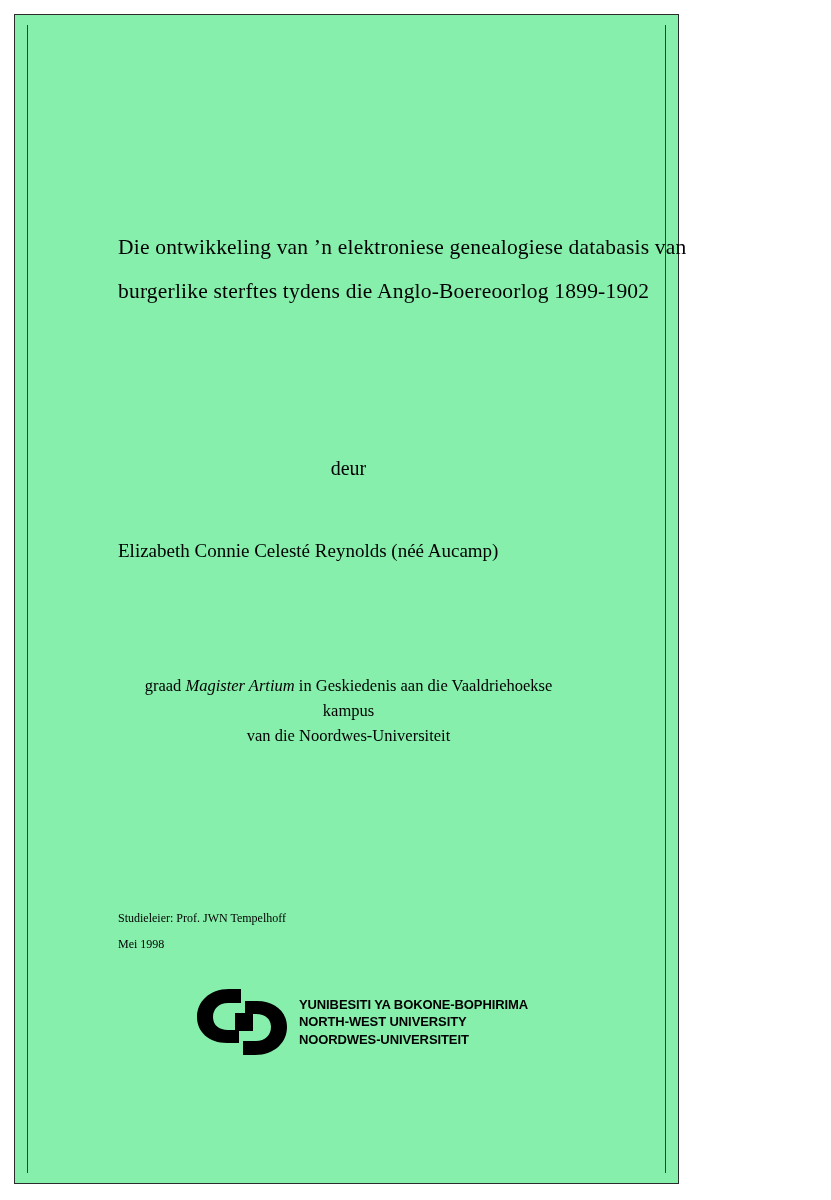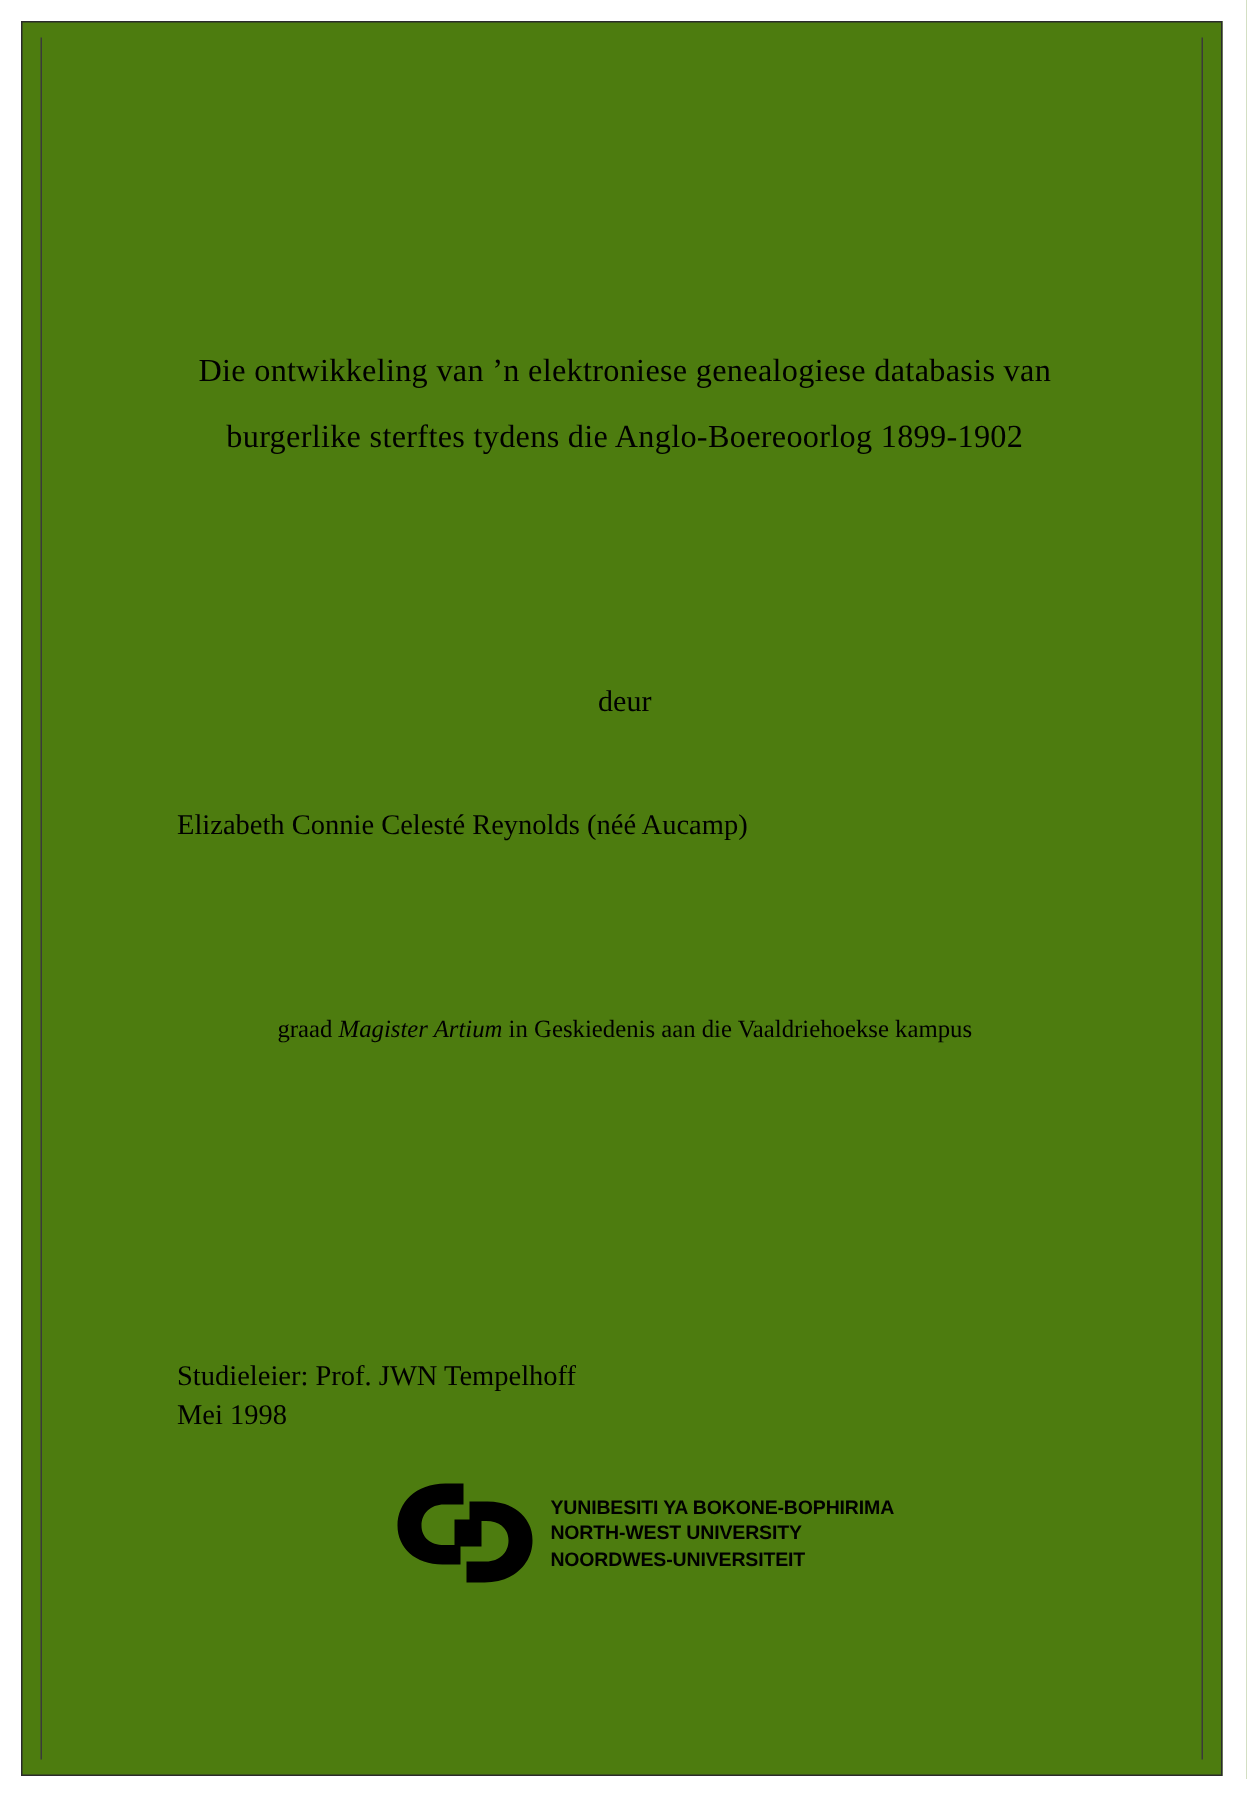--- a/index.html
+++ b/index.html
@@ -12,23 +12,23 @@
     height: 1200px;
     font-family: "Liberation Serif", serif;
     color: #000000;
     position: relative;
     overflow: hidden;
   }
   .page-sheet {
     position: absolute;
     left: 14px;
     top: 14px;
-    width: 801px;
+    width: 665px;
     height: 1170px;
-    background: #4d7c0f;
+    background: #86efac;
     border: 1px solid #2b2b2b;
     box-sizing: border-box;
   }
   .page-inner {
     position: absolute;
     left: 12px;
     top: 10px;
     right: 12px;
     bottom: 10px;
     border-left: 1px solid #3a3a3a;
@@ -90,21 +90,21 @@
     margin: 0;
   }
   .submission .it {
     font-style: italic;
   }
   .supervisor {
     position: absolute;
     top: 880px;
     left: 0;
     right: 0;
-    font-size: 19px;
+    font-size: 12px;
     line-height: 26px;
     text-align: left;
   }
   .supervisor .line {
     display: block;
   }
   .logo-block {
     position: absolute;
     top: 960px;
     left: 0;
@@ -147,20 +147,21 @@
         <span class="line">Die ontwikkeling van ’n elektroniese genealogiese databasis van</span>
         <span class="line">burgerlike sterftes tydens die Anglo-Boereoorlog 1899-1902</span>
       </div>
 
       <div class="byword">deur</div>
 
       <div class="author">Elizabeth Connie Celesté Reynolds (néé Aucamp)</div>
 
       <div class="submission">
         <p class="flow"><span>graad </span><span class="it">Magister Artium</span><span> in Geskiedenis aan die Vaaldriehoekse kampus</span></p>
+        <p class="flow">van die Noordwes-Universiteit</p>
       </div>
 
       <div class="supervisor">
         <span class="line">Studieleier: Prof. JWN Tempelhoff</span>
         <span class="line">Mei 1998</span>
       </div>
 
       <div class="logo-block">
         <div class="logo-wrap">
           <svg class="logo-mark" viewBox="0 0 96 74" aria-hidden="true">

